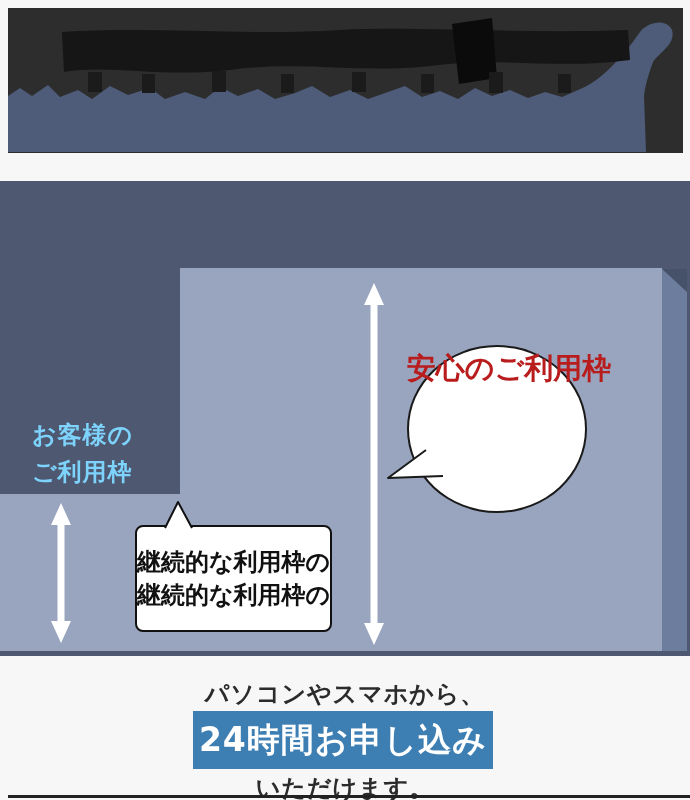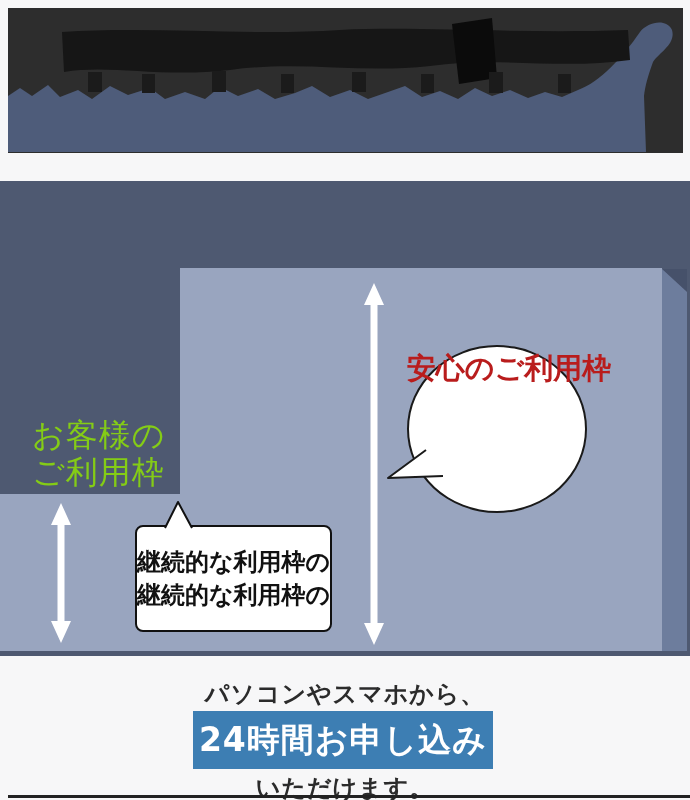--- a/index.html
+++ b/index.html
@@ -12,21 +12,21 @@
   
   .header-svg{position:absolute;left:0;top:0;}
   
   .panel{position:absolute;left:0;top:181px;width:690px;height:475px;background:#4e5971;}
   .bar{position:absolute;background:#99a5bf;}
   .bar-small{left:0;top:313px;width:180px;height:157px;}
   .bar-big{left:180px;top:87px;width:482px;height:383px;}
   .overlay{position:absolute;left:0;top:0;pointer-events:none;}
   .customer-label{
     position:absolute;left:32px;top:236px;
-    color:#84cc16;font-size:32px;font-weight:400;line-height:37px;
+    color:#7dd3fc;font-size:24px;font-weight:700;line-height:37px;
     letter-spacing:1px;white-space:nowrap;
   }
   .bubble{
     position:absolute;left:407px;top:164px;width:180px;height:168px;
     box-sizing:border-box;background:#ffffff;border:2px solid #1a1a1a;border-radius:50%;
     display:flex;flex-direction:row;justify-content:center;
     padding-left:24px;color:#b91c1c;font-size:29px;font-weight:700;line-height:42px;
     white-space:nowrap;
   }
   .callout{

